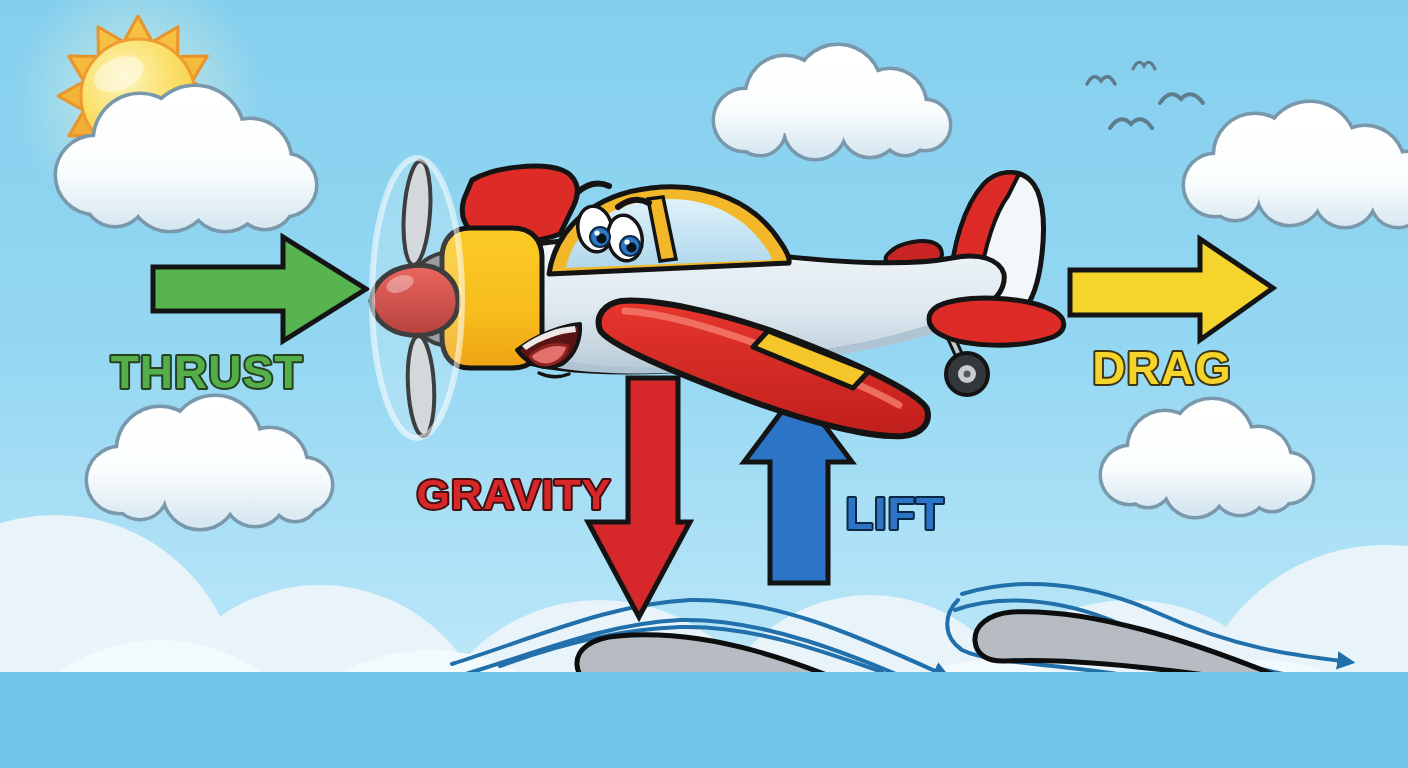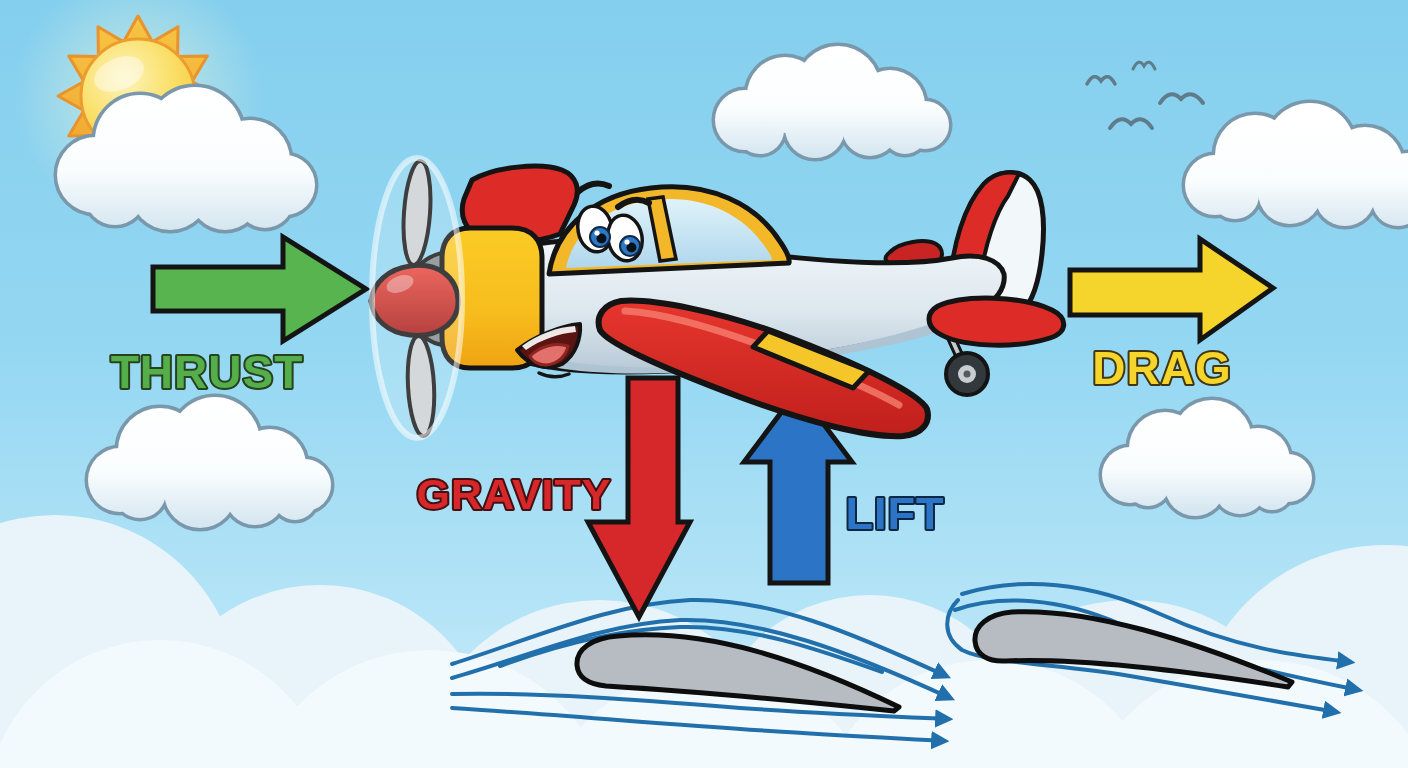--- a/index.html
+++ b/index.html
@@ -1,16 +1,16 @@
 <!DOCTYPE html>
 <html><head>
 <meta charset="utf-8">
 <style>
   html,body { margin:0; padding:0; background:#6fc4e8; }
-  .stage { position:relative; width:1408px; height:768px; overflow:hidden; }
+  .stage { position:relative; width:1408px; height:672px; overflow:hidden; }
   svg { display:block; }
   .force-label {
     font-family:"Liberation Sans", sans-serif;
     font-weight:bold;
     letter-spacing:1px;
     paint-order:stroke fill;
     stroke-linejoin:round;
   }
 </style>
 </head>

